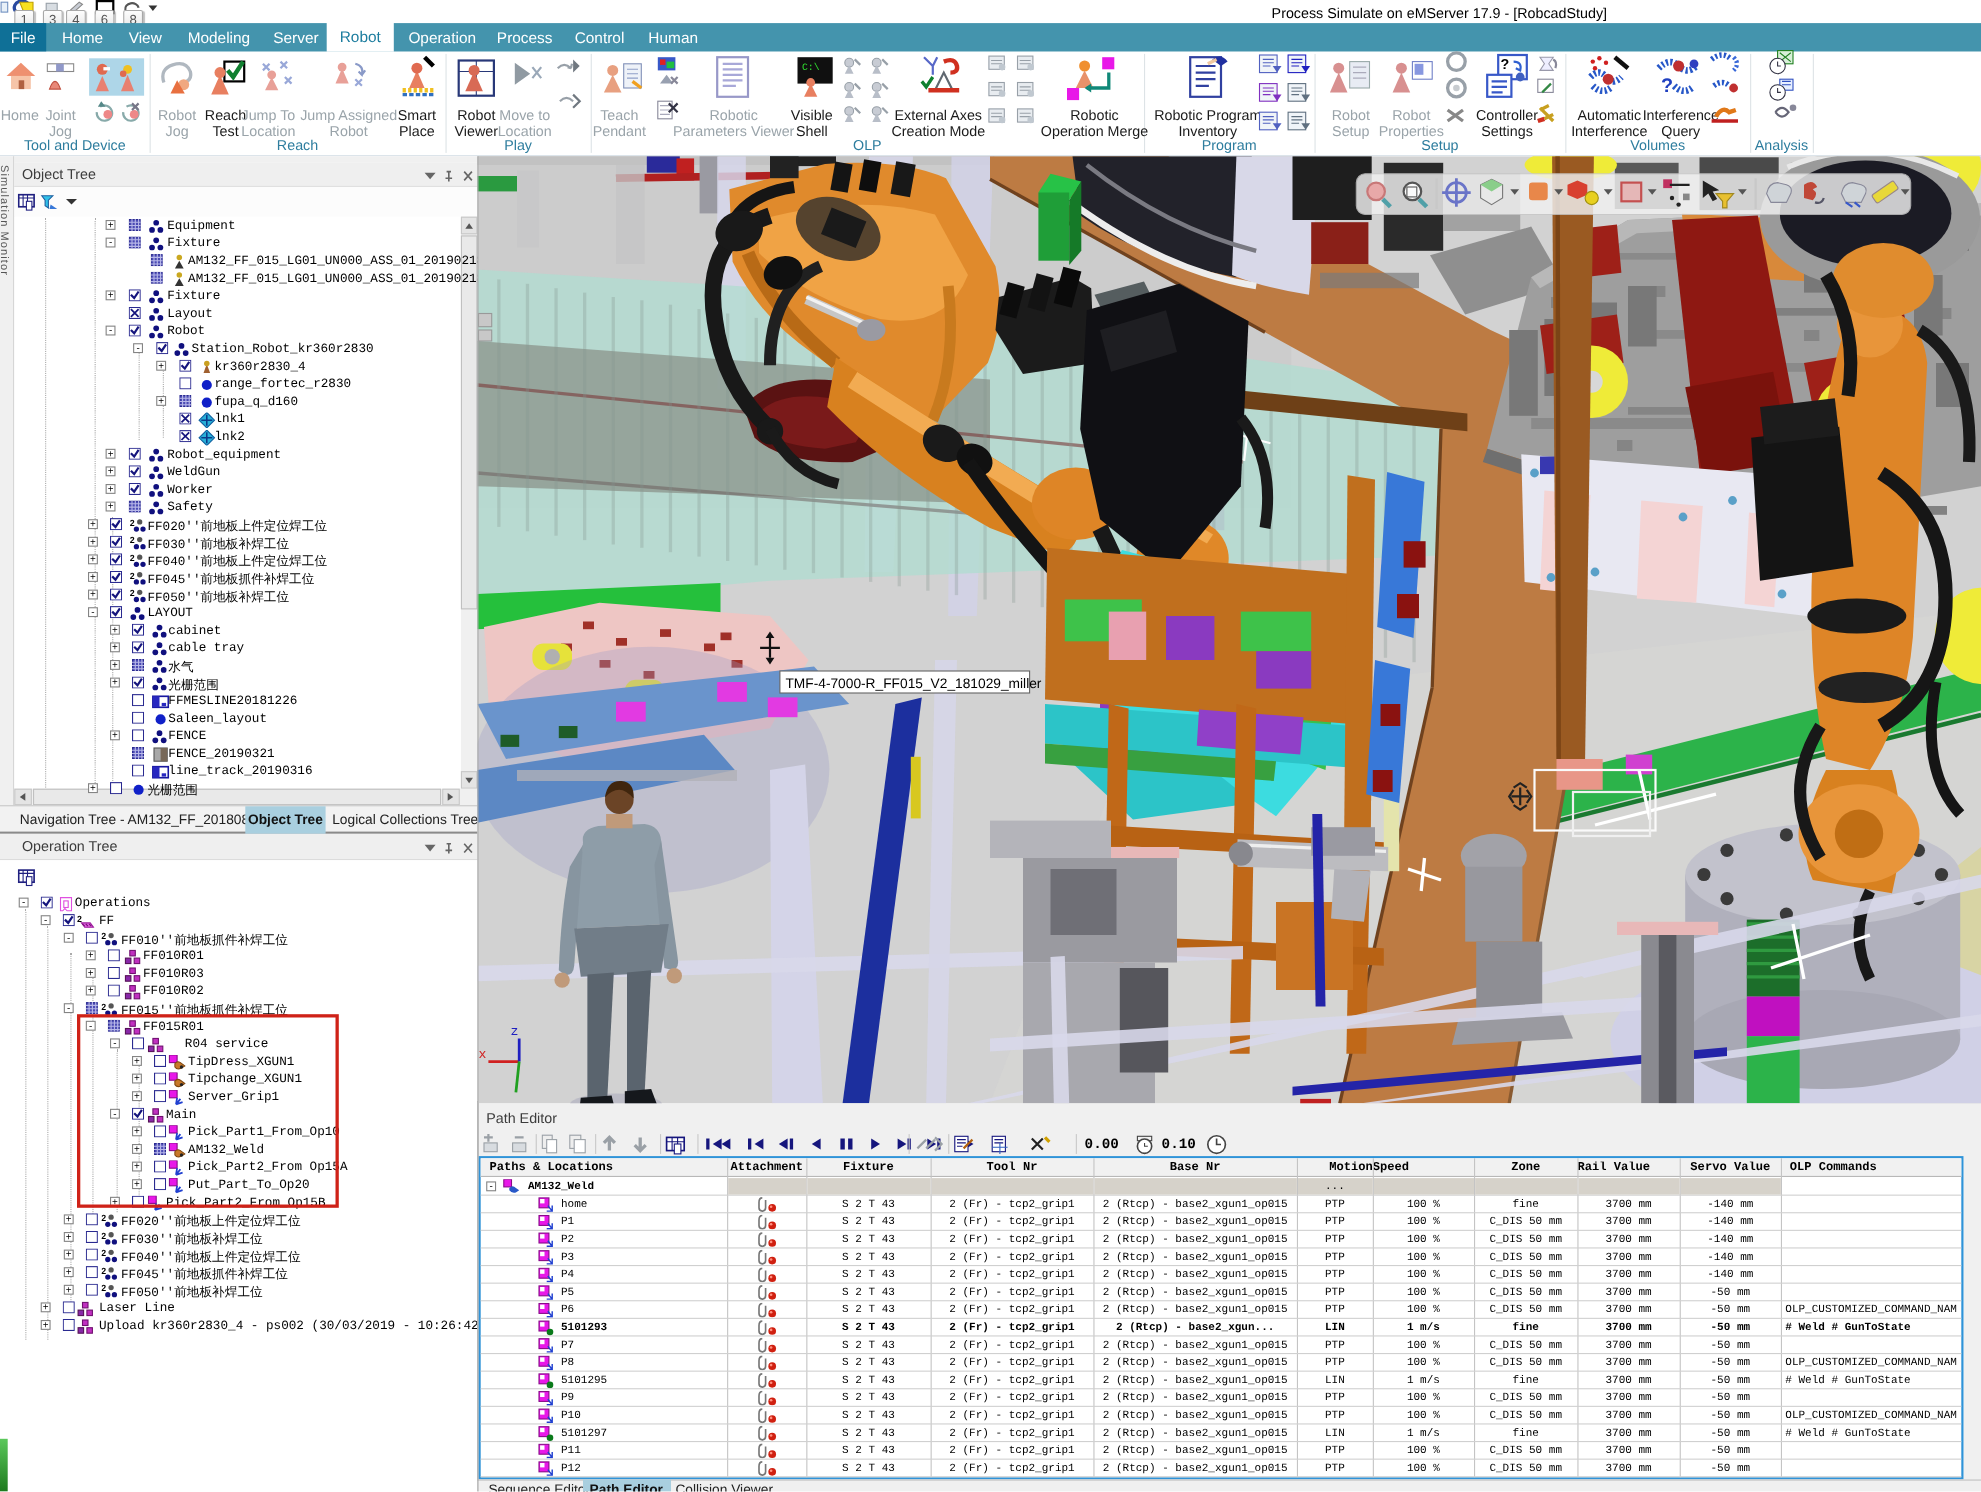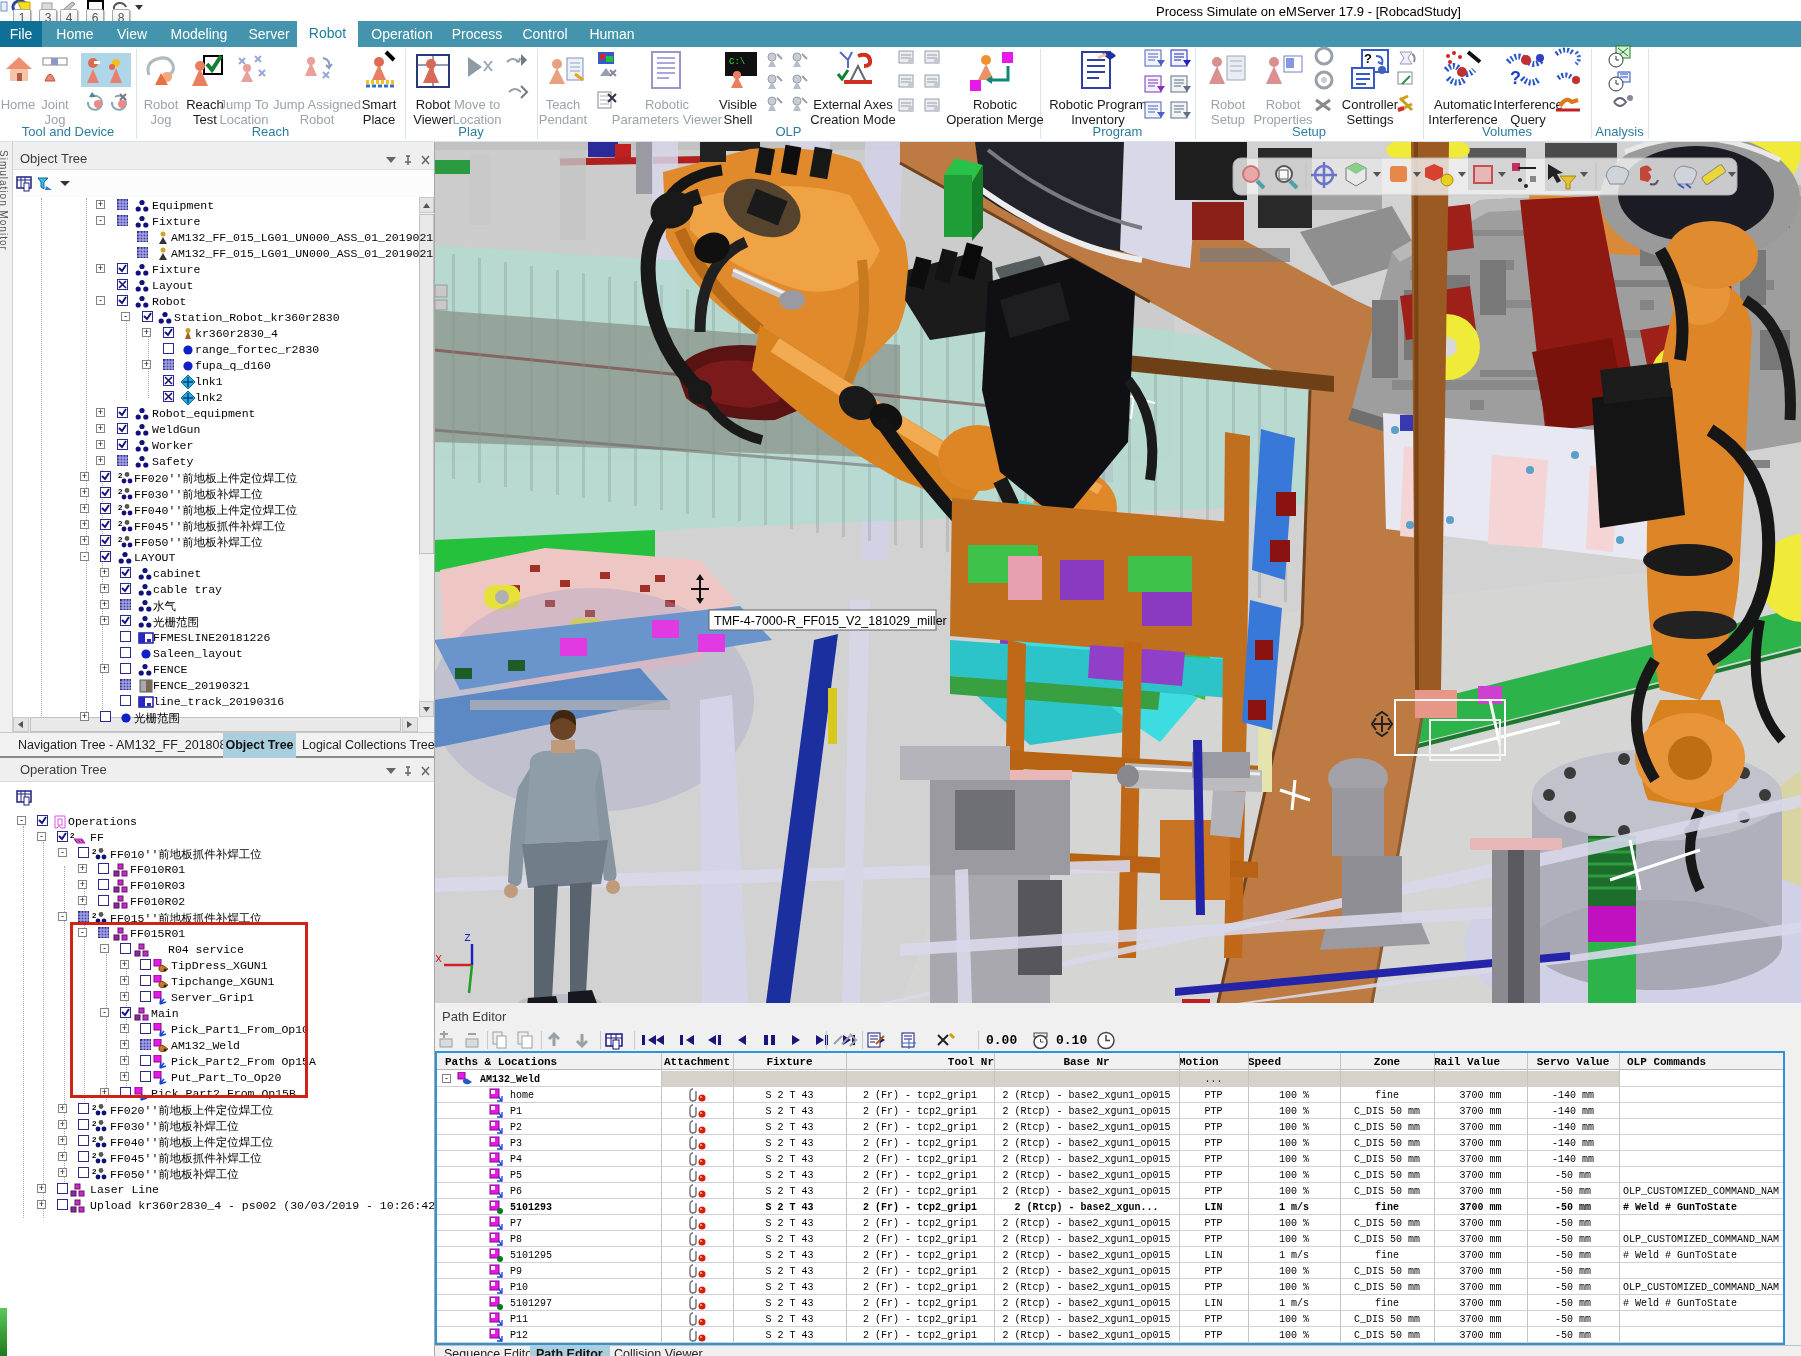--- a/index.html
+++ b/index.html
@@ -1103,23 +1103,23 @@
 <div class="abs mono tl" style="left:1056px;top:1033px;font-size:13px;font-weight:bold">0.10</div>
 <svg class="abs" style="left:1096px;top:1031px" width="20" height="19" viewBox="0 0 20 19">
       <circle cx="10" cy="9.5" r="8" fill="#fff" stroke="#444" stroke-width="1.5"></circle>
       <path d="M10 4 v5.5 h4" stroke="#444" fill="none" stroke-width="1.5"></path>
     </svg>
 <div class="abs" style="left:435px;top:1051px;width:1350px;height:294px;border:2px solid #2f93d8;background:#fff"></div>
 <div class="abs" style="left:437px;top:1053px;width:1346px;height:17px;background:#f1f1f1;border-bottom:1px solid #b8b8b8"></div>
 <div class="cell" style="left:437px;top:1056px;width:224px;text-align:left;padding-left:8px;font-weight:bold;font-size:11px">Paths &amp; Locations</div>
 <div class="cell" style="left:661px;top:1056px;width:72px;text-align:center;font-weight:bold;font-size:11px">Attachment</div>
 <div class="cell" style="left:733px;top:1056px;width:113px;text-align:center;font-weight:bold;font-size:11px">Fixture</div>
-<div class="cell" style="left:846px;top:1056px;width:148px;text-align:right;font-weight:bold;font-size:11px">Tool Nr</div>
+<div class="cell" style="left:846px;top:1056px;width:148px;text-align:center;font-weight:bold;font-size:11px">Tool Nr</div>
 <div class="cell" style="left:994px;top:1056px;width:185px;text-align:center;font-weight:bold;font-size:11px">Base Nr</div>
-<div class="cell" style="left:1179px;top:1056px;width:69px;text-align:left;font-weight:bold;font-size:11px">Motion</div>
+<div class="cell" style="left:1179px;top:1056px;width:69px;text-align:right;font-weight:bold;font-size:11px">Motion</div>
 <div class="cell" style="left:1248px;top:1056px;width:92px;font-weight:bold;font-size:11px">Speed</div>
 <div class="cell" style="left:1340px;top:1056px;width:94px;text-align:center;font-weight:bold;font-size:11px">Zone</div>
 <div class="cell" style="left:1434px;top:1056px;width:93px;font-weight:bold;font-size:11px">Rail Value</div>
 <div class="cell" style="left:1527px;top:1056px;width:92px;text-align:center;font-weight:bold;font-size:11px">Servo Value</div>
 <div class="cell" style="left:1619px;top:1056px;width:164px;text-align:left;padding-left:8px;font-weight:bold;font-size:11px">OLP Commands</div>
 <div class="abs" style="left:661px;top:1053px;width:1px;height:290px;background:#c4c4c4"></div>
 <div class="abs" style="left:733px;top:1053px;width:1px;height:290px;background:#c4c4c4"></div>
 <div class="abs" style="left:846px;top:1053px;width:1px;height:290px;background:#c4c4c4"></div>
 <div class="abs" style="left:994px;top:1053px;width:1px;height:290px;background:#c4c4c4"></div>
 <div class="abs" style="left:1179px;top:1053px;width:1px;height:290px;background:#c4c4c4"></div>

